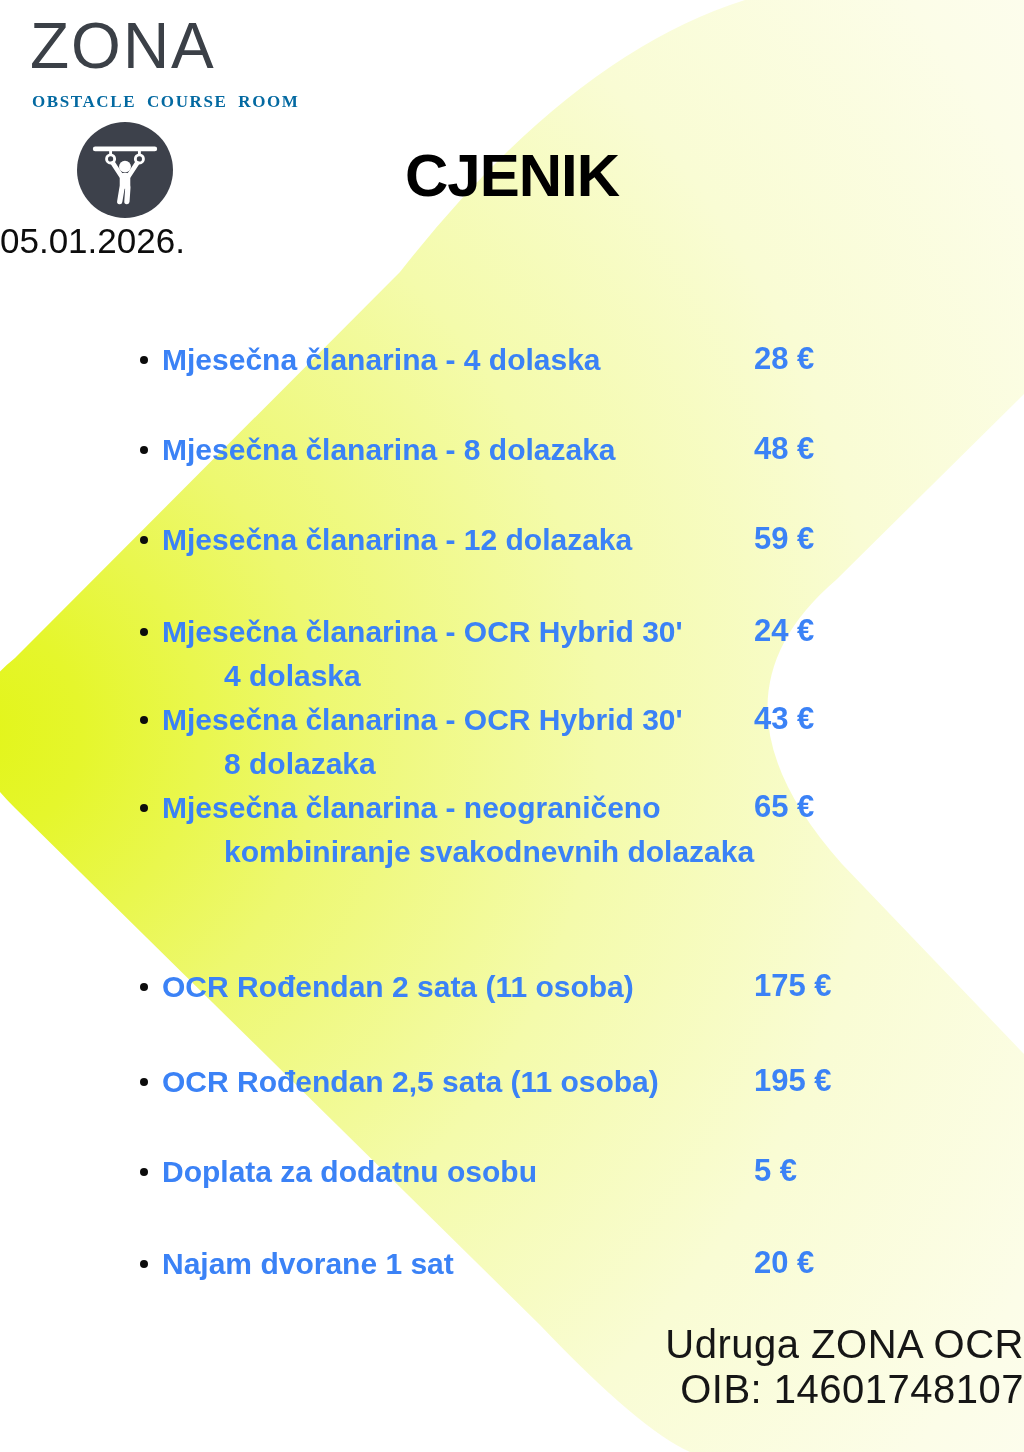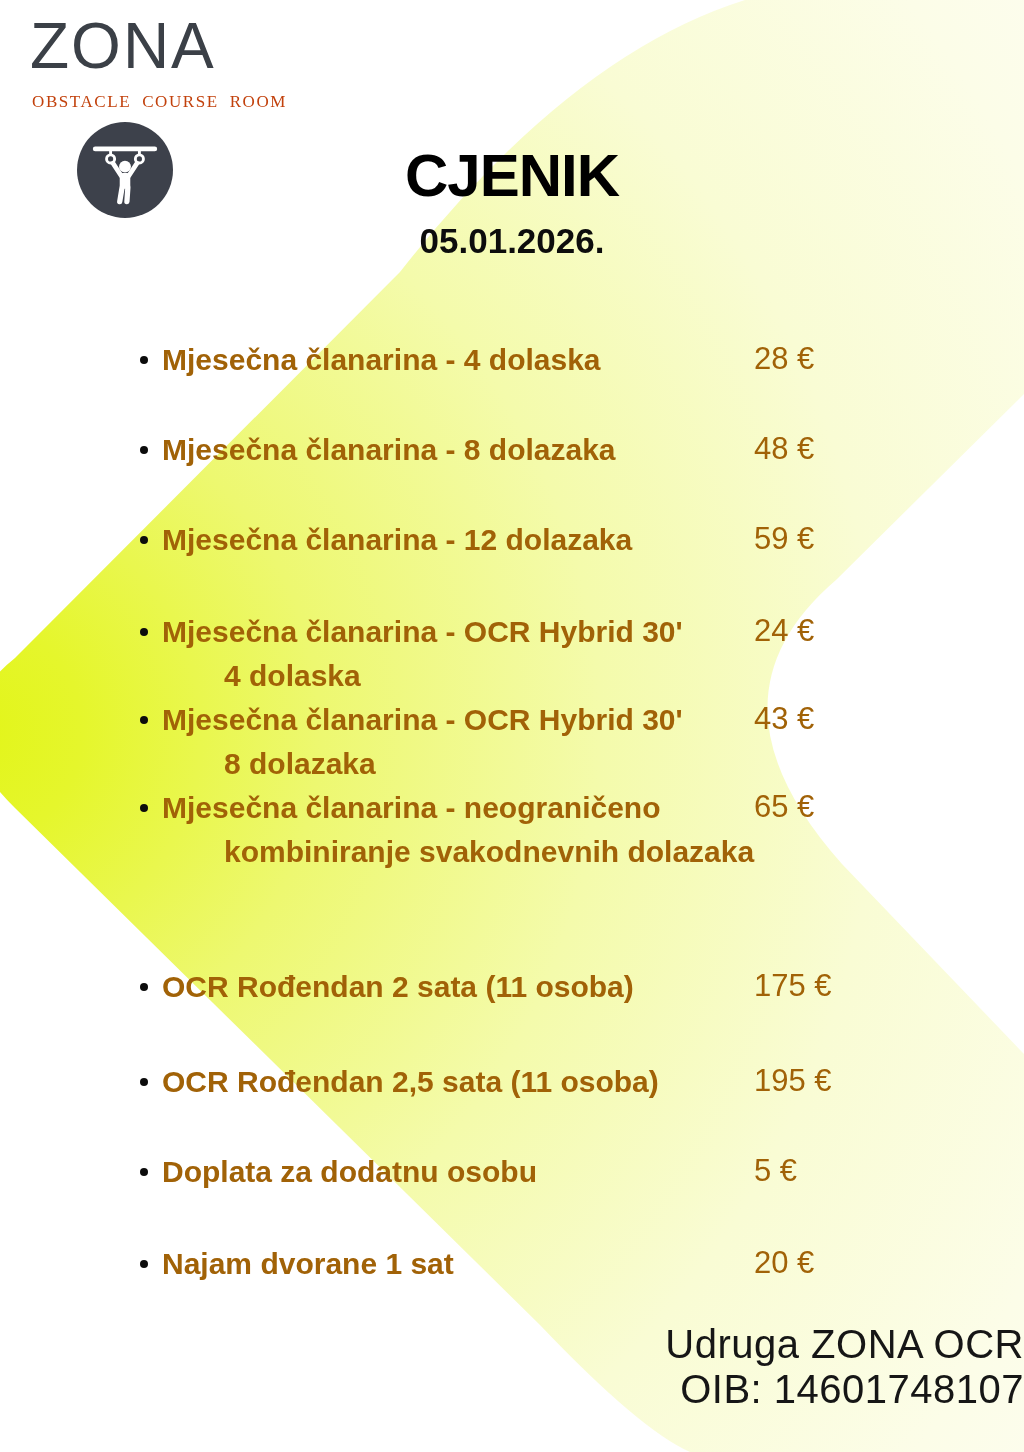--- a/index.html
+++ b/index.html
@@ -13,48 +13,48 @@
   .layer{position:absolute;z-index:1;}
 
   
   .brand-name{
     left:30px;top:12px;font-size:64px;line-height:68px;font-weight:400;
     letter-spacing:2px;color:#3b4047;
   }
   .brand-tagline{
     left:32px;top:92px;font-family:"Liberation Serif","DejaVu Serif",serif;
     font-size:17px;line-height:20px;letter-spacing:1.6px;word-spacing:5px;
-    color:#c2410c;font-weight:400;
+    color:#0369a1;font-weight:700;
   }
   .logo-badge{left:77px;top:122px;width:96px;height:96px;}
 
   
   .page-title{
     left:0;right:0;top:142px;text-align:center;
     font-size:60px;line-height:68px;font-weight:700;letter-spacing:-1px;color:#000000;
   }
   .page-date{
-    left:0;right:0;top:221px;text-align:center;
-    font-size:35px;line-height:40px;font-weight:700;color:#0d0d0d;
+    left:0;right:0;top:221px;
+    font-size:35px;line-height:40px;font-weight:400;color:#0d0d0d;
   }
 
   
   .row{
     position:absolute;z-index:1;left:137px;width:760px;
-    font-size:30px;line-height:44px;font-weight:700;color:#a16207;
+    font-size:30px;line-height:44px;font-weight:700;color:#3b82f6;
     white-space:nowrap;
   }
   .row .bullet{
     position:absolute;left:3px;top:18px;width:8px;height:8px;border-radius:50%;
     background:#0c0c0c;
   }
   .row .text{margin-left:25px;}
   .row .line2{padding-left:62px;}
   .row .price{
-    position:absolute;left:617px;top:-1px;font-size:31px;font-weight:400;
+    position:absolute;left:617px;top:-1px;font-size:31px;font-weight:700;
   }
 
   
   .footer{
     left:0;right:0;top:1322px;text-align:right;color:#161616;
     font-size:40px;line-height:45px;font-weight:400;letter-spacing:0.5px;
   }
 </style>
 </head>
 <body>

